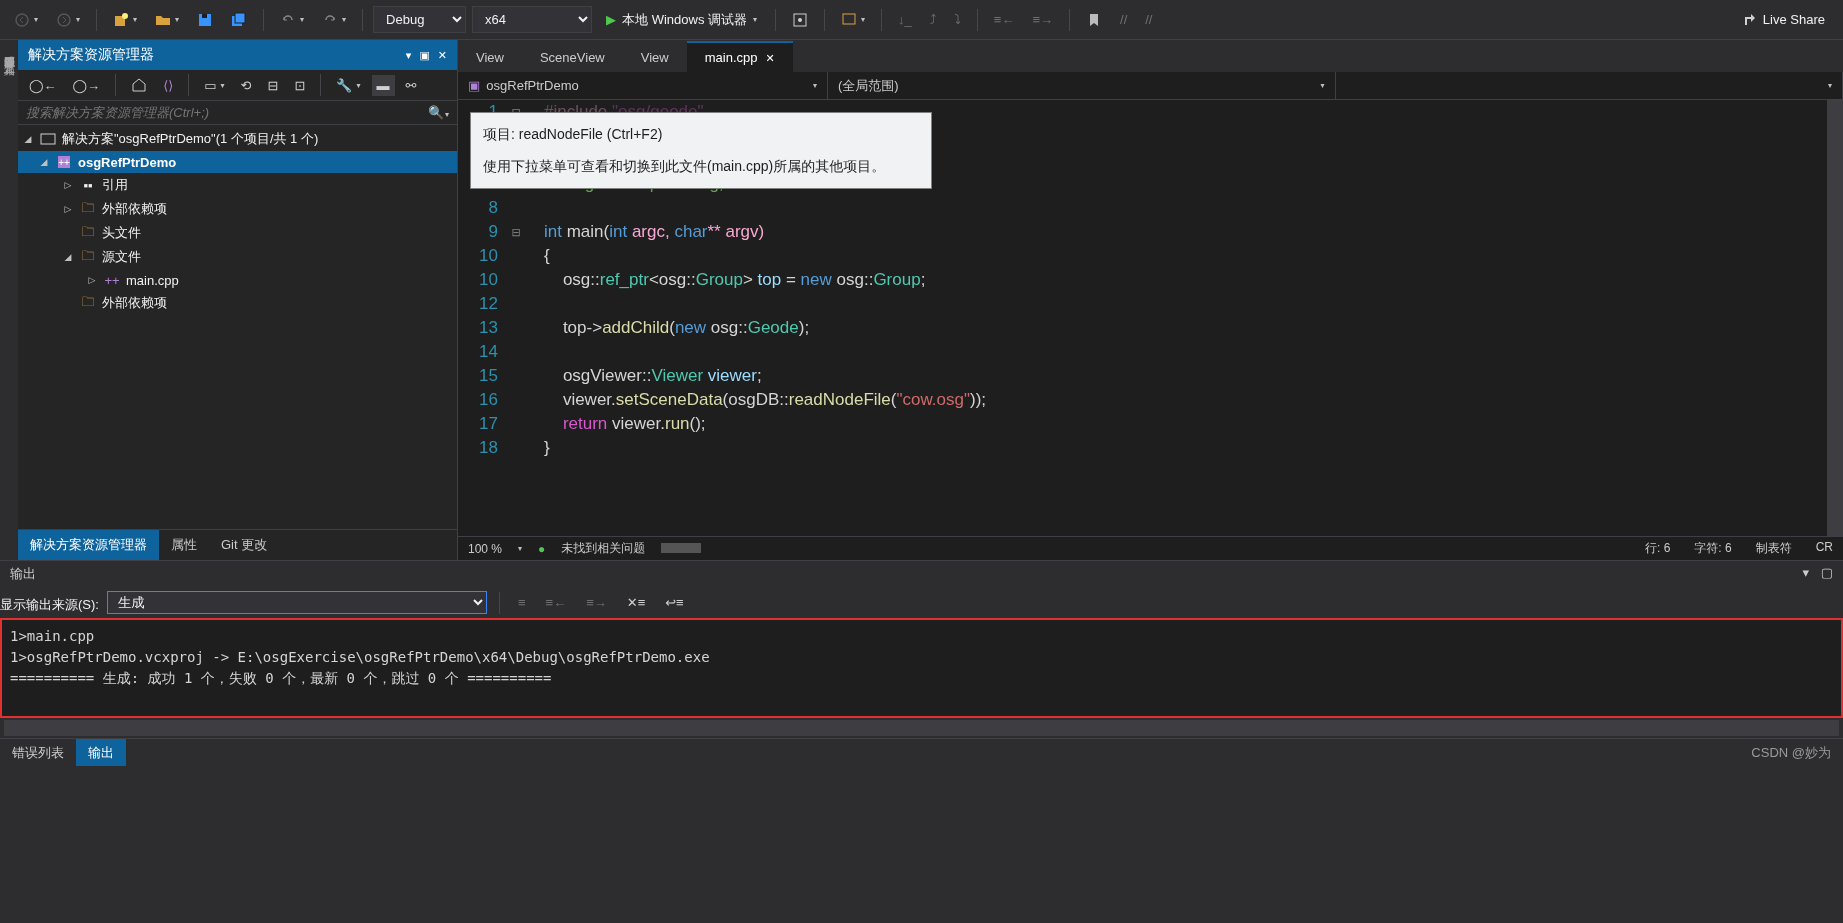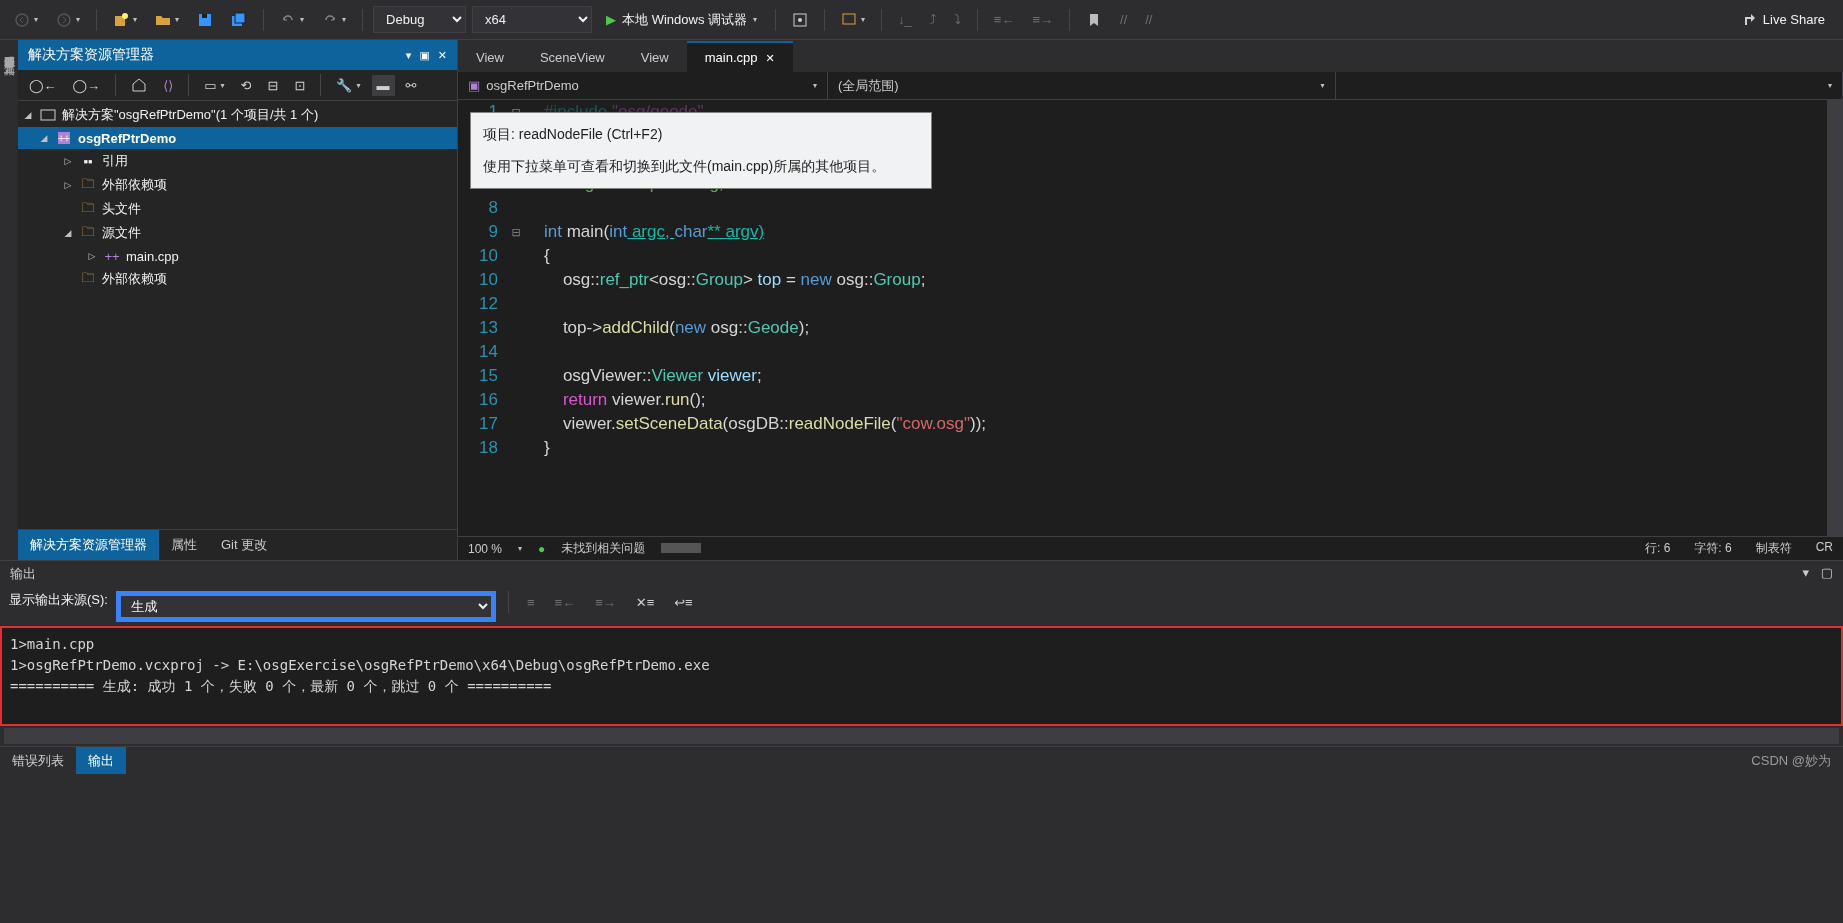--- a/index.html
+++ b/index.html
@@ -54,43 +54,43 @@
 .nav-segment { display: flex; align-items: center; padding: 0 10px; border-right: 1px solid #3f3f46; gap: 6px; color: #ccc; height: 100%; min-width: 200px; }
 .nav-segment.wide { flex: 1; }
 .editor-body { flex: 1; display: flex; position: relative; font-family: Consolas, monospace; font-size: 17px; overflow: visible; }
 .gutter { width: 50px; background: #1e1e1e; text-align: right; padding-right: 10px; color: #2b91af; }
 .gutter div { height: 24px; line-height: 24px; }
 .code-area { flex: 1; position: relative; }
 .code-line { height: 24px; line-height: 24px; white-space: pre; padding-left: 20px; }
 .fold-col { width: 16px; color: #808080; text-align: center; }
 .fold-col div { height: 24px; line-height: 24px; font-size: 11px; }
 
-.c-gray { color: #14b8a6; text-decoration: underline; }
+.c-gray { color: #f9a8d4; }
 .c-str { color: #d16969; }
 .c-comment { color: #57a64a; }
 .c-keyword { color: #569cd6; }
 .c-type { color: #4ec9b0; }
 .c-ident { color: #9cdcfe; }
 .c-func { color: #dcdcaa; }
 .c-magenta { color: #d857cf; }
 .c-white { color: #d4d4d4; }
 
 
 .tooltip { position: absolute; left: 470px; top: 112px; width: 462px; background: #f1f2f3; color: #1e1e1e; border: 1px solid #808080; padding: 10px 12px; font-size: 14px; z-index: 100; line-height: 1.6; }
 
 
 .editor-status { display: flex; align-items: center; height: 24px; padding: 0 10px; gap: 16px; border-top: 1px solid #3f3f46; font-size: 12px; color: #ccc; }
 .editor-status .right-group { margin-left: auto; display: flex; gap: 24px; }
 .check-icon { color: #4ec94e; }
 
 
 .output-panel { border-top: 1px solid #3f3f46; display: flex; flex-direction: column; }
 .output-header { padding: 4px 10px; color: #ccc; display: flex; justify-content: space-between; }
-.output-toolbar { display: flex; align-items: flex-start; padding: 4px 9px; gap: 8px; }
-.output-select { background: #333337; border: 5px solid #3b82f6; color: #f1f1f1; padding: 2px 6px; min-width: 380px; }
+.output-toolbar { display: flex; align-items: flex-end; padding: 4px 0; gap: 8px; }
+.output-select { background: #333337; border: 1px solid #3b82f6; color: #f1f1f1; padding: 2px 6px; min-width: 380px; }
 .output-text { font-family: Consolas, monospace; font-size: 14px; padding: 6px 8px; color: #d4d4d4; line-height: 1.5; border: 2px solid #e03030; background: #1e1e1e; min-height: 100px; white-space: pre; }
 .output-scrollbar { height: 16px; background: #3e3e42; margin: 2px 4px; }
 
 
 .bottom-tabs { display: flex; height: 28px; border-top: 1px solid #3f3f46; }
 .bottom-tab { padding: 5px 12px; color: #ccc; cursor: pointer; }
 .bottom-tab.active { background: #0e639c; color: #fff; }
 .watermark { margin-left: auto; padding: 5px 12px; color: #9a9a9a; font-size: 13px; }
 
 .icon-yellow { color: #d9a23e; }
@@ -232,20 +232,24 @@
       <span class="tb-sep"></span>
       <span class="tb-btn">▭<span class="dropdown-arrow">▾</span></span>
       <span class="tb-btn">⟲</span>
       <span class="tb-btn">⊟</span>
       <span class="tb-btn">⊡</span>
       <span class="tb-sep"></span>
       <span class="tb-btn">🔧<span class="dropdown-arrow">▾</span></span>
       <span class="tb-btn" style="background:#3e3e42">▬</span>
       <span class="tb-btn">⚯</span>
     </div>
+    <div class="search-box">
+      <input class="search-input" placeholder="搜索解决方案资源管理器(Ctrl+;)" style="">
+      <span style="color:#888">🔍<span class="dropdown-arrow">▾</span></span>
+    </div>
     <div class="tree">
       <div class="tree-item indent-0">
         <span class="expander">◢</span>
         <span class="tree-icon">
             <svg width="16" height="16" viewBox="0 0 16 16">
               <rect x="1" y="3" width="14" height="10" fill="none" stroke="#d0d0d0"></rect>
             </svg>
           </span>
         <span>解决方案"osgRefPtrDemo"(1 个项目/共 1 个)</span>
       </div>
@@ -359,22 +363,22 @@
         <div class="code-line"></div>
         <div class="code-line"><span class="c-comment">//using namespace osg;</span></div>
         <div class="code-line"></div>
         <div class="code-line"><span class="c-keyword">int</span><span class="c-white"> main(</span><span class="c-keyword">int</span><span class="c-gray"> argc, </span><span class="c-keyword">char</span><span class="c-gray">** argv)</span></div>
         <div class="code-line"><span class="c-white">{</span></div>
         <div class="code-line"><span class="c-white">    osg::</span><span class="c-type">ref_ptr</span><span class="c-white">&lt;osg::</span><span class="c-type">Group</span><span class="c-white">&gt; </span><span class="c-ident">top</span><span class="c-white"> = </span><span class="c-keyword">new</span><span class="c-white"> osg::</span><span class="c-type">Group</span><span class="c-white">;</span></div>
         <div class="code-line"></div>
         <div class="code-line"><span class="c-white">    top-&gt;</span><span class="c-func">addChild</span><span class="c-white">(</span><span class="c-keyword">new</span><span class="c-white"> osg::</span><span class="c-type">Geode</span><span class="c-white">);</span></div>
         <div class="code-line"></div>
         <div class="code-line"><span class="c-white">    osgViewer::</span><span class="c-type">Viewer</span><span class="c-white"> </span><span class="c-ident">viewer</span><span class="c-white">;</span></div>
+        <div class="code-line"><span class="c-white">    viewer.</span><span class="c-func">setSceneData</span><span class="c-white">(osgDB::</span><span class="c-func">readNodeFile</span><span class="c-white">(</span><span class="c-str">"cow.osg"</span><span class="c-white">));</span></div>
         <div class="code-line"><span class="c-white">    </span><span class="c-magenta">return</span><span class="c-white"> viewer.</span><span class="c-func">run</span><span class="c-white">();</span></div>
-        <div class="code-line"><span class="c-white">    viewer.</span><span class="c-func">setSceneData</span><span class="c-white">(osgDB::</span><span class="c-func">readNodeFile</span><span class="c-white">(</span><span class="c-str">"cow.osg"</span><span class="c-white">));</span></div>
         <div class="code-line"><span class="c-white">}</span></div>
       </div>
       <div class="scrollbar-v"></div>
     </div>
     <div class="editor-status">
       <span>100 %</span>
         <span class="dropdown-arrow">▾</span>
       <span class="check-icon">●</span>
       <span>未找到相关问题</span>
       <span style="flex:1;position:relative"><span class="scrollbar-h" style="position:static;display:inline-block;width:40px;height:10px"></span></span>

